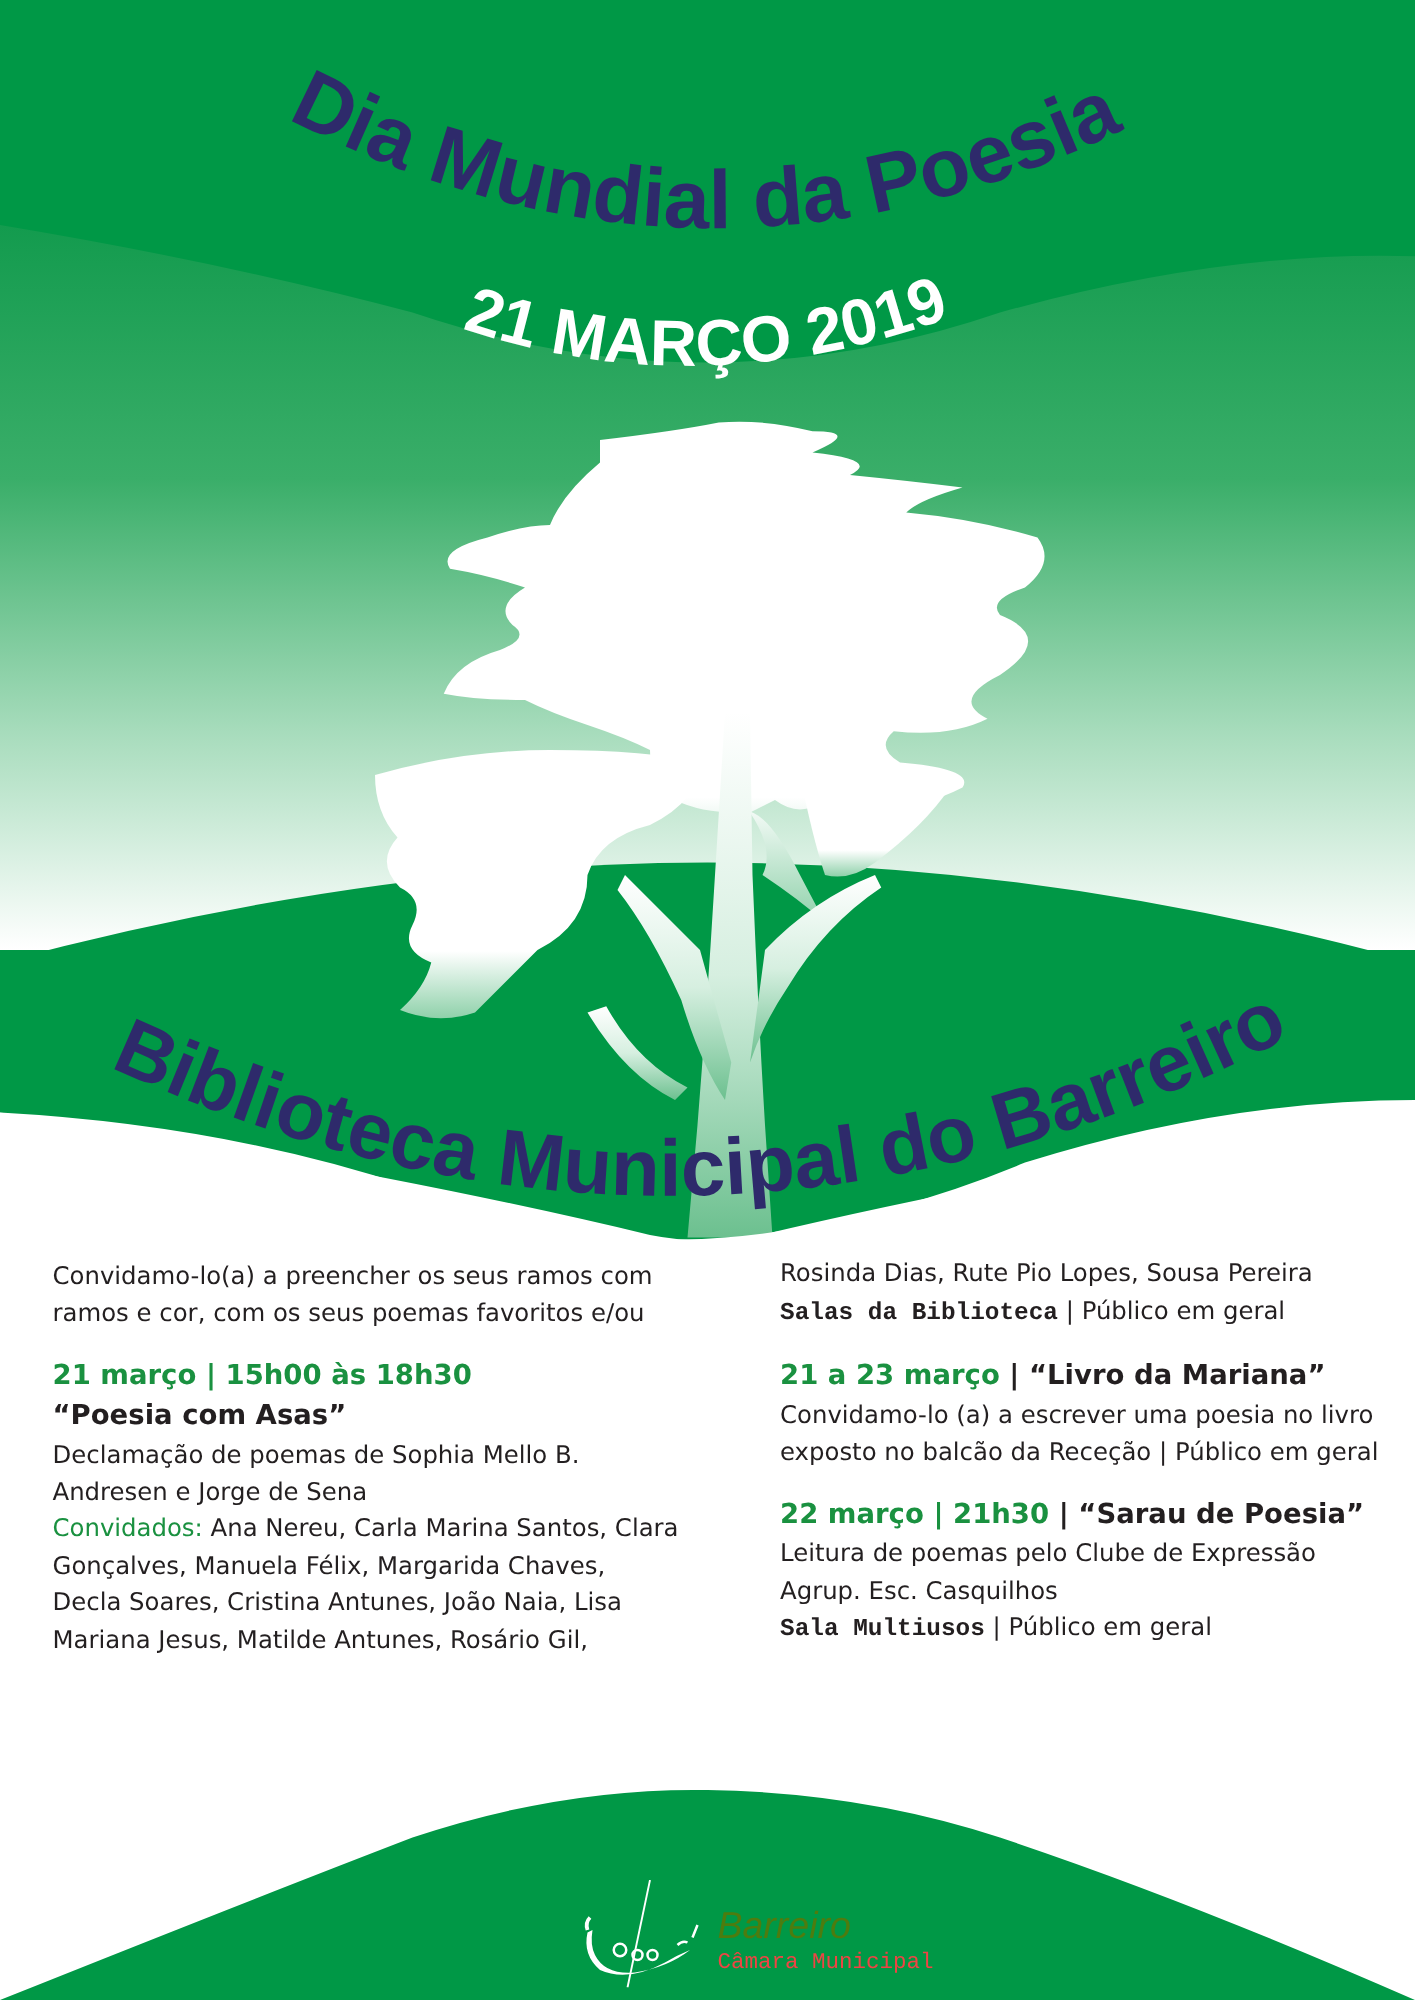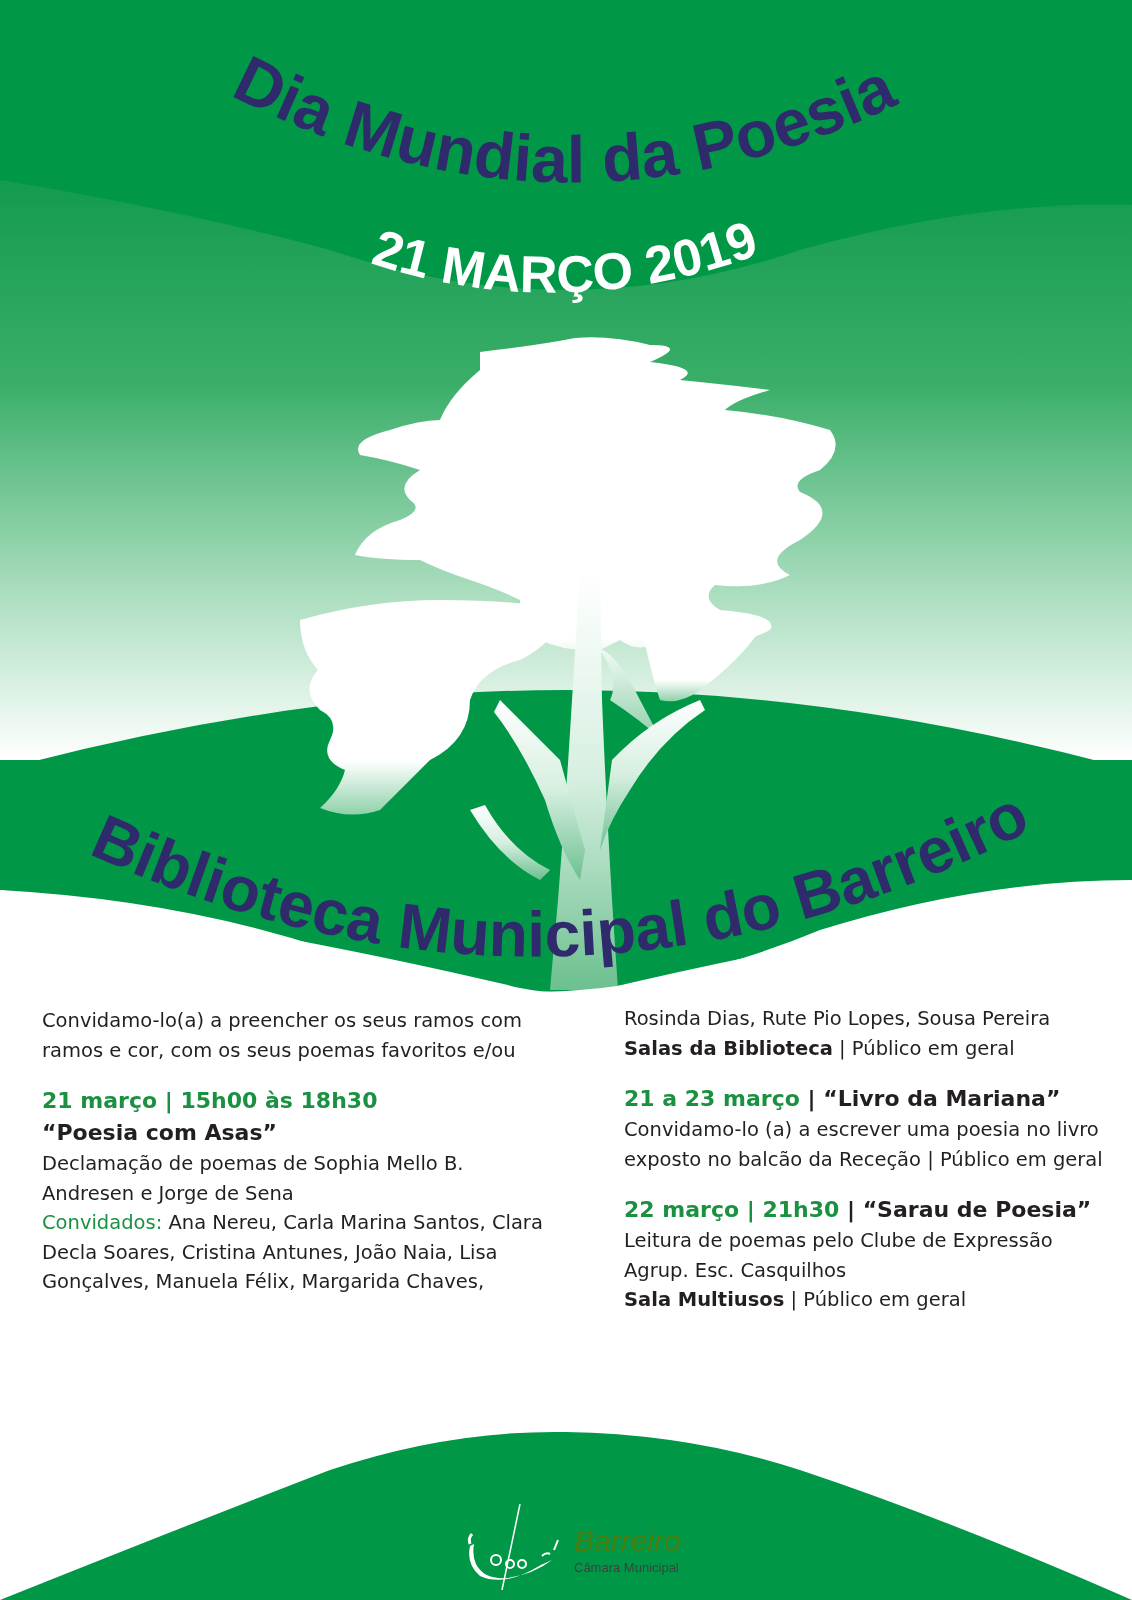--- a/index.html
+++ b/index.html
@@ -4,25 +4,25 @@
 <style>
   html, body { margin:0; padding:0; }
   body { width:1132px; height:1600px; position:relative; overflow:hidden; background:#ffffff; font-family:"Liberation Sans", sans-serif; }
   .bg { position:absolute; left:0; top:0; width:1132px; height:1600px; }
   .arc-text text { font-family:"Liberation Sans", sans-serif; font-weight:bold; }
   .col { position:absolute; font-family:"DejaVu Sans", sans-serif; font-size:19.5px; line-height:29.5px; color:#231f20; }
   .col p { margin:0; }
   .ev-head { font-size:22px; font-weight:bold; line-height:32px; }
   .green { color:#1a9140; }
   .dark { color:#231f20; }
-  .b { font-weight:bold; }
+  .b { font-weight:bold;font-family:Liberation Mono, monospace; }
   .gap { height:20px; }
   .logo { position:absolute; left:462px; top:1504px; width:220px; height:86px; }
   .logo-word { position:absolute; left:112px; top:20px; font-family:"Liberation Sans", sans-serif; font-style:italic; color:#4d7c0f; font-size:30px; }
-  .logo-sub { position:absolute; left:112px; top:56px; font-family:Liberation Sans, sans-serif; color:#404040; font-size:13px; white-space:nowrap; }
+  .logo-sub { position:absolute; left:112px; top:56px; font-family:Liberation Mono, monospace; color:#ef4444; font-size:18px; white-space:nowrap; }
 </style>
 </head>
 <body>
 
 <svg class="bg" viewBox="0 0 1132 1600" width="1132" height="1600">
   <defs>
     <linearGradient id="skyGrad" x1="0" y1="0" x2="0" y2="1">
       <stop offset="0" stop-color="#139b4e"></stop>
       <stop offset="0.35" stop-color="#3aae69"></stop>
       <stop offset="0.7" stop-color="#a7dcbc"></stop>
@@ -88,22 +88,23 @@
     <p>Convidamo-lo(a) a preencher os seus ramos com</p>
     <p>ramos e cor, com os seus poemas favoritos e/ou</p>
   </div>
   <div class="gap"></div>
   <div>
     <p class="ev-head green">21 março | 15h00 às 18h30</p>
     <p class="ev-head dark">“Poesia com Asas”</p>
     <p>Declamação de poemas de Sophia Mello B.</p>
     <p>Andresen e Jorge de Sena</p>
     <p><span class="green">Convidados:</span><span> Ana Nereu, Carla Marina Santos, Clara</span></p>
+    <p>Gonçalves, Manuela Félix, Margarida Chaves,</p>
     <p>Decla Soares, Cristina Antunes, João Naia, Lisa</p>
-    <p>Gonçalves, Manuela Félix, Margarida Chaves,</p>
+    <p>Mariana Jesus, Matilde Antunes, Rosário Gil,</p>
   </div>
 </div>
 
 <div class="col" style="left:580px; top:1004px; width:530px;margin-left:44px;">
   <p>Rosinda Dias, Rute Pio Lopes, Sousa Pereira</p>
   <p><span class="b">Salas da Biblioteca</span><span> | Público em geral</span></p>
   <div class="gap"></div>
   <div>
     <p class="ev-head">
       <span class="green">21 a 23 março</span><span class="dark"> | </span><span class="dark">“Livro da Mariana”</span>

